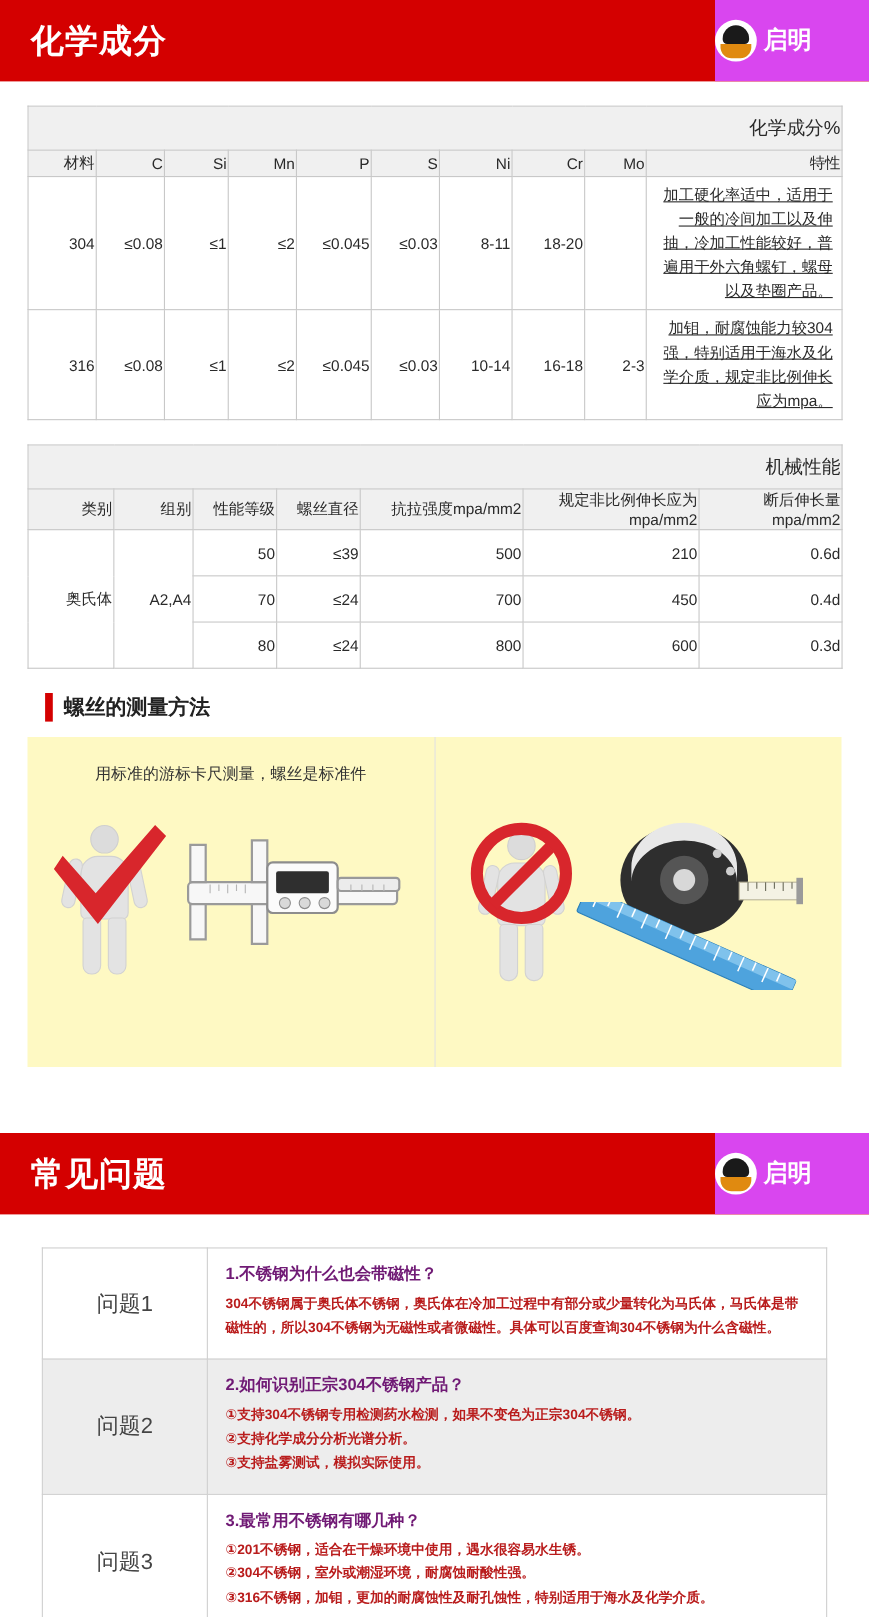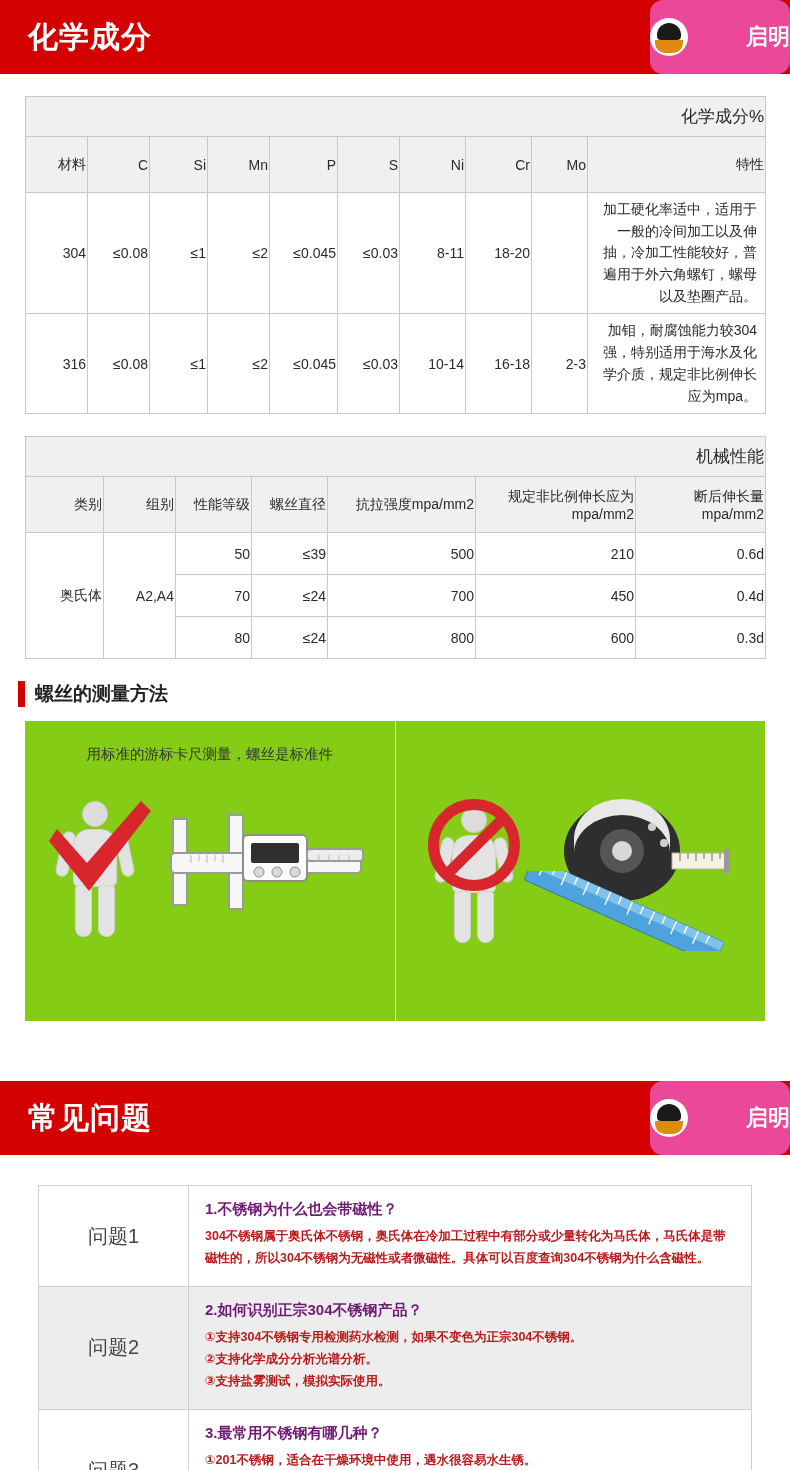--- a/index.html
+++ b/index.html
@@ -27,26 +27,25 @@
     color: #ffffff;
     margin-left: 28px;
     letter-spacing: 1px;
   }
   .banner-logo {
     position: absolute;
     right: 0;
     top: 0;
     height: 74px;
     width: 140px;
-    background: #ec4899;
+    background: #d946ef;
     display: flex;
     align-items: center;
-    justify-content: space-between;
+    justify-content: flex-start;
     gap: 6px;
-    border-radius: 13px;
   }
   .banner-logo .logo-mark {
     width: 38px; height: 38px;
     border-radius: 50%;
     background: #ffffff;
     position: relative;
     display: inline-block;
     overflow: hidden;
     flex: none;
   }
@@ -89,65 +88,66 @@
   }
   .tbl-title {
     background: #f0f0f0;
     font-size: 17px;
     height: 40px;
     color: #222;
   }
   .hdr td {
     background: #f0f0f0;
     font-size: 14px;
-    height: 56px;
+    height: 24px;
   }
   .chem-body td {
     font-size: 14px;
     height: 72px;
   }
   .feature-cell {
     font-size: 10.5px;
     line-height: 1.55;
     text-align: left;
     padding: 6px 8px;
     color: #3a3a3a;
+    text-decoration: underline;
   }
   .mech-body td {
     font-size: 14px;
     height: 42px;
   }
   .spacer-22 { height: 22px; }
   .spacer-30 { height: 30px; }
 
   
   .subhead {
     display: flex;
     align-items: flex-end;
-    margin: 22px 0 14px 18px;
+    margin: 22px 0 14px 41px;
   }
   .subhead .bar {
     width: 7px;
     height: 26px;
     background: #d40000;
     margin-right: 10px;
     flex: none;
   }
   .subhead .txt {
     font-size: 19px;
     font-weight: bold;
     color: #222;
   }
 
   
   .measure-box {
     margin: 0 25px;
     width: 740px;
     height: 300px;
-    background: #84cc16;
+    background: #fef9c3;
     position: relative;
     display: flex;
   }
   .measure-half {
     flex: 1;
     position: relative;
   }
   .measure-half.left { border-right: 1px solid #e2e2e2; }
   .measure-cap {
     position: absolute;

